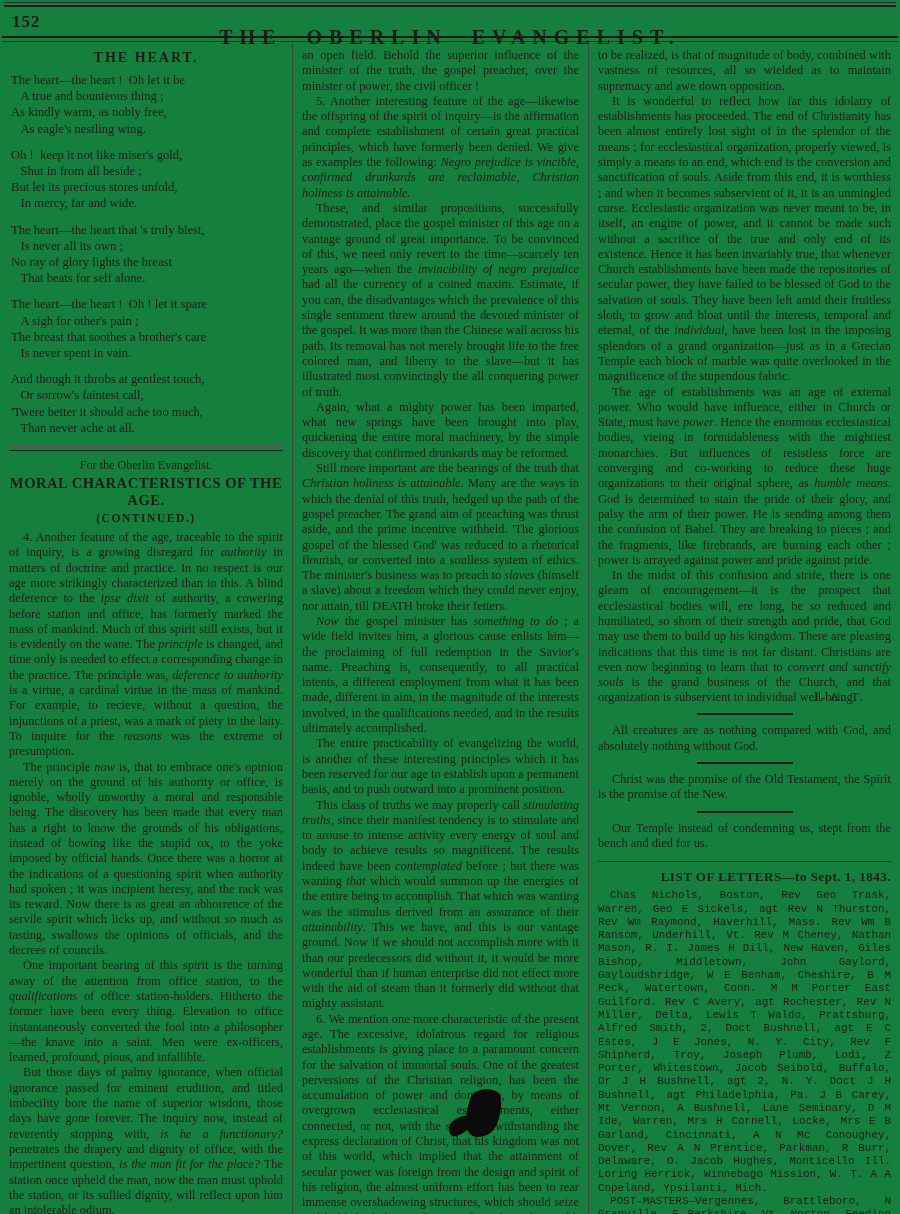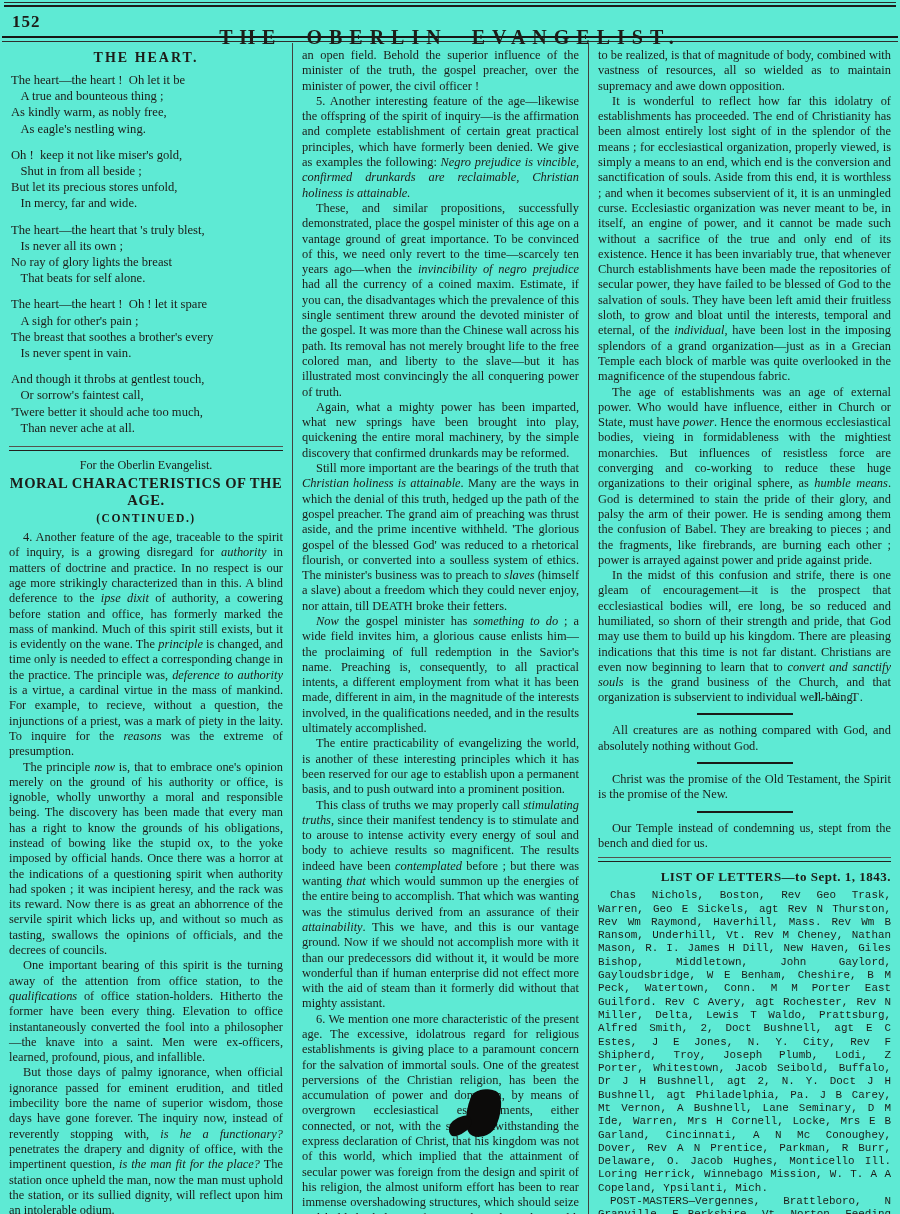--- a/index.html
+++ b/index.html
@@ -1,20 +1,20 @@
 <!DOCTYPE html>
 <html><head>
 <meta charset="utf-8">
 <style>
   html,body{margin:0;padding:0;background:#e8e6e0;}
   .page{
     position:relative;
     width:900px;height:1214px;
     margin:0 auto;
-    background:#5eead4;
+    background:#15803d;
     color:#1d1c18;
     font-family:"Liberation Serif","DejaVu Serif",serif;
     overflow:hidden;
     box-sizing:border-box;
   }
   .top-rule{border-top:1px solid #2a2a28;border-bottom:2px solid #1c1c1a;height:2px;margin:2px 4px 0 4px;}
   .masthead{position:relative;height:26px;margin:1px 8px 0 8px;}
   .page-num{position:absolute;left:4px;top:4px;font-size:17px;font-weight:bold;letter-spacing:1px;}
   .mast-title{
     margin:0;text-align:center;
@@ -84,21 +84,21 @@
         <div class="stanza">Oh !  keep it not like miser's gold,
    Shut in from all beside ;
 But let its precious stores unfold,
    In mercy, far and wide.</div>
         <div class="stanza">The heart—the heart that 's truly blest,
    Is never all its own ;
 No ray of glory lights the breast
    That beats for self alone.</div>
         <div class="stanza">The heart—the heart !  Oh ! let it spare
    A sigh for other's pain ;
-The breast that soothes a brother's every
+The breast that soothes a brother's care
    Is never spent in vain.</div>
         <div class="stanza">And though it throbs at gentlest touch,
    Or sorrow's faintest call,
 'Twere better it should ache too much,
    Than never ache at all.</div>
       </div>
 
       <div class="double-rule"></div>
       <div class="dateline">For the Oberlin Evangelist.</div>
       <h2 class="article-title">MORAL CHARACTERISTICS OF THE AGE.</h2>

